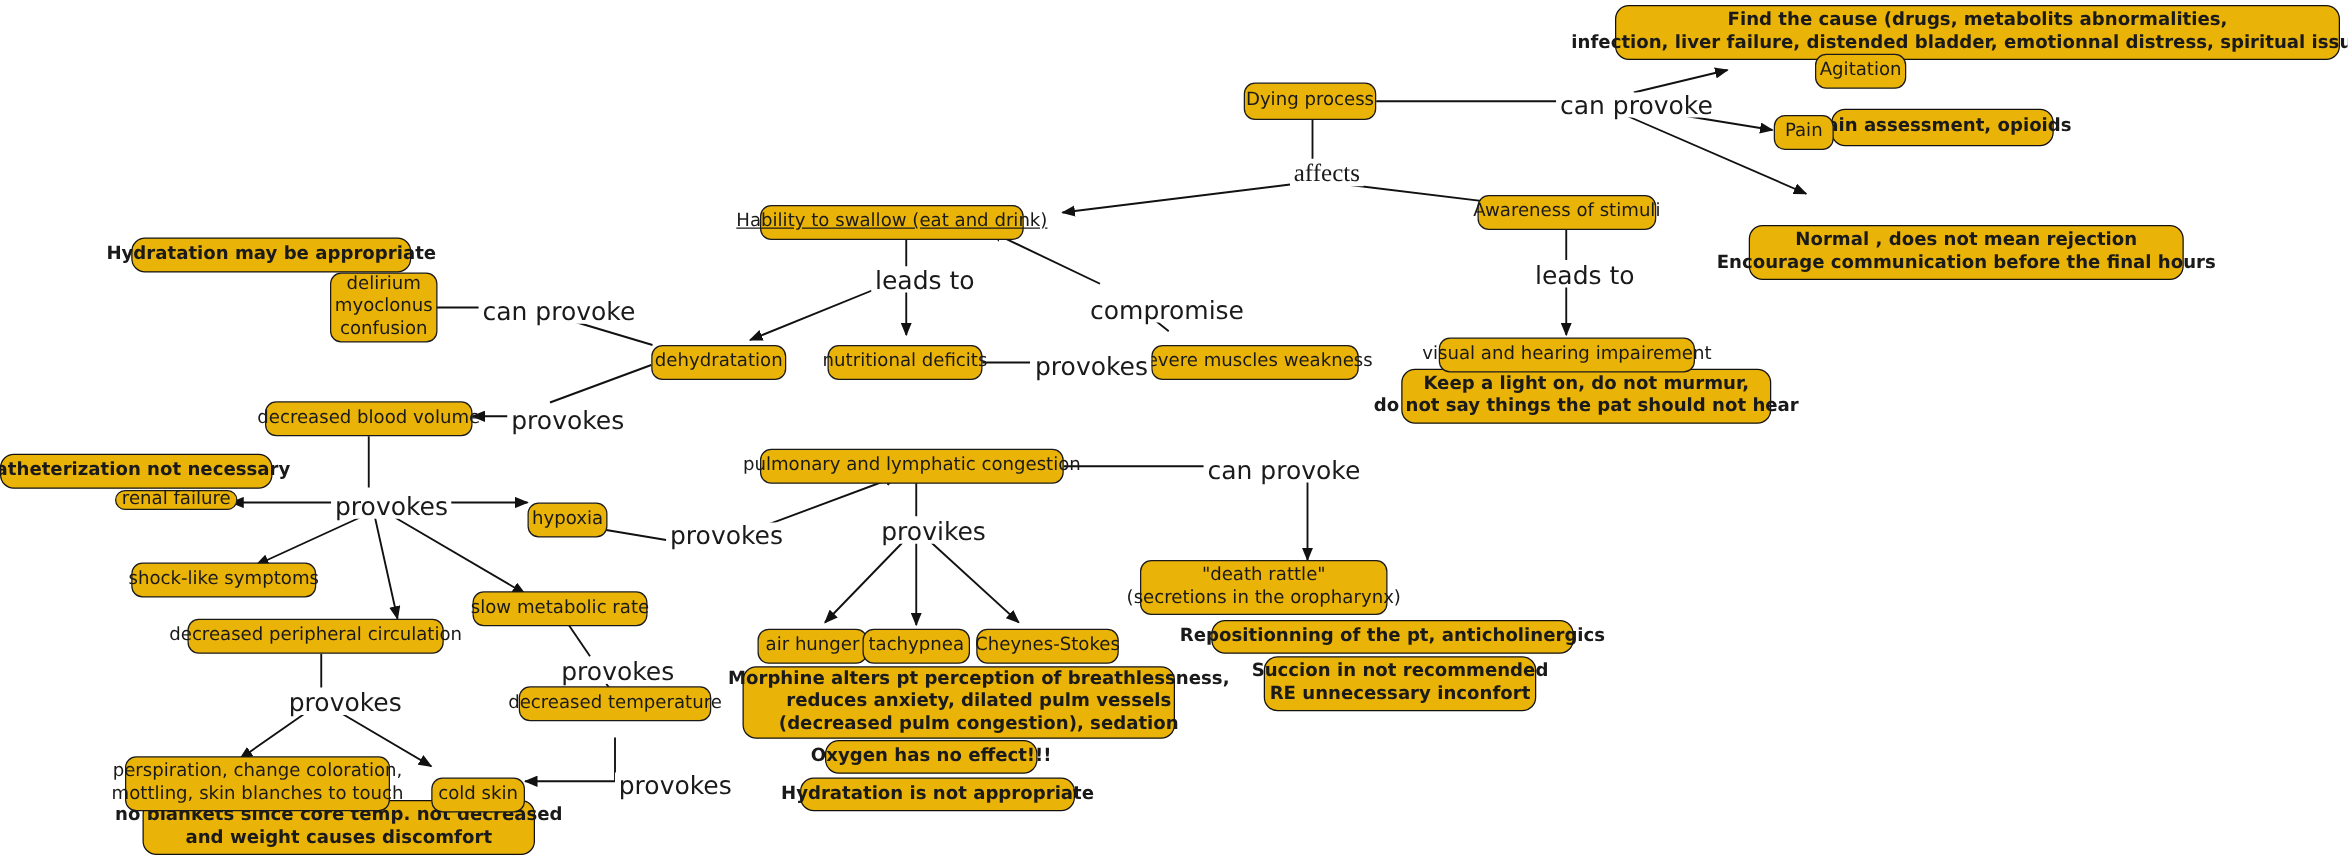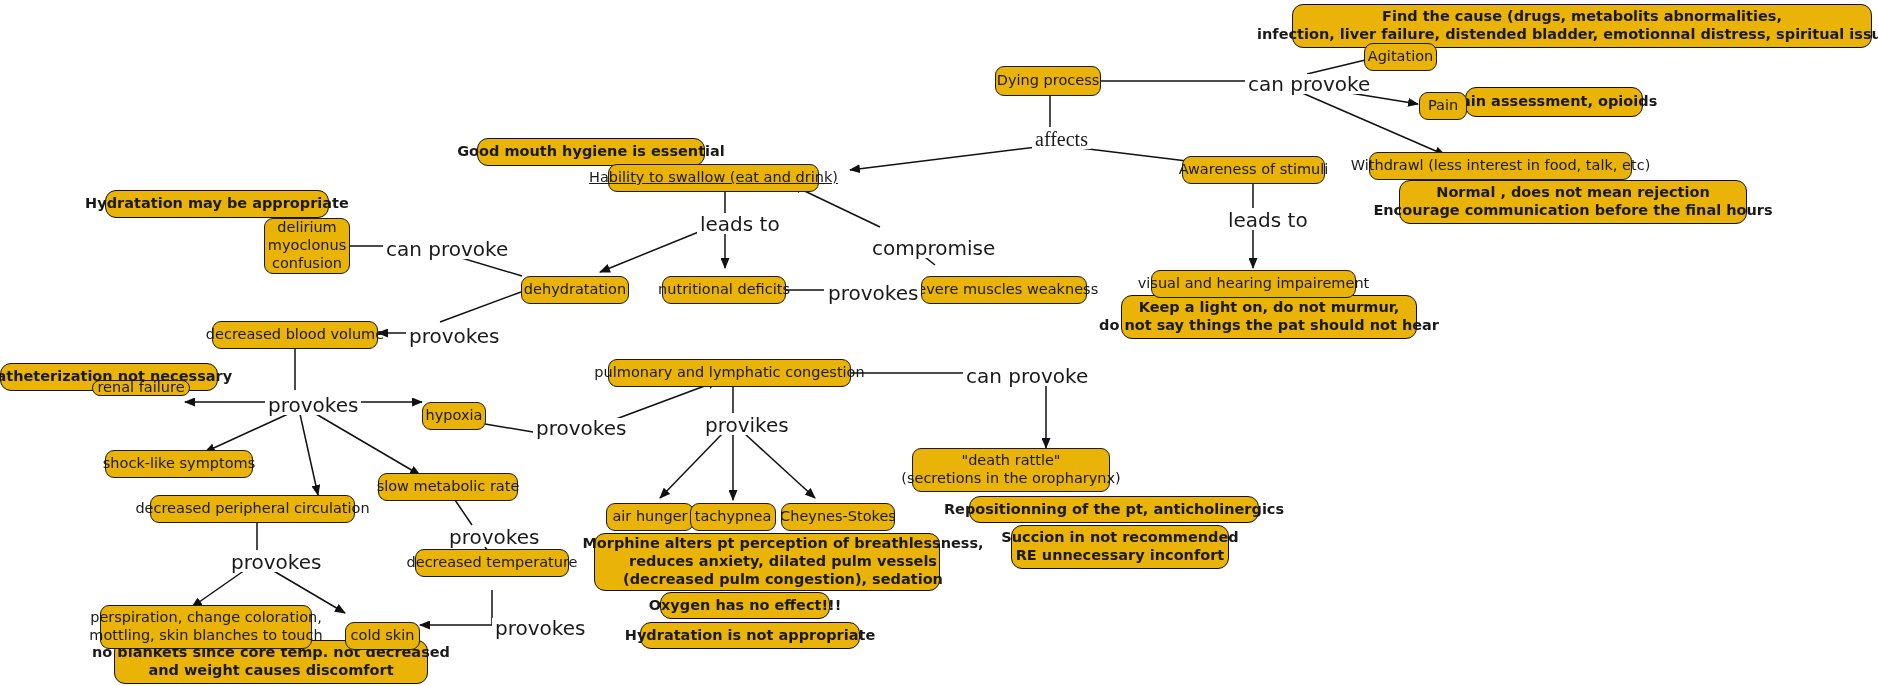--- a/index.html
+++ b/index.html
@@ -119,21 +119,20 @@
 infection, liver failure, distended bladder, emotionnal distress, spiritual issues)</div>
 
   <div class="node note" style="left:1465px;top:87px;width:178px;height:30px;">Pain assessment, opioids</div>
 
   <div class="node note" style="left:1399px;top:180px;width:348px;height:44px;">Normal , does not mean rejection
 Encourage communication before the final hours</div>
 
   <div class="node note" style="left:1121px;top:295px;width:296px;height:44px;">Keep a light on, do not murmur,
 do not say things the pat should not hear</div>
 
-  <div class="node note" style="left:477px;top:138px;width:228px;height:28px;">Good mouth hygiene is essential</div>
 
   <div class="node note" style="left:105px;top:190px;width:224px;height:28px;">Hydratation may be appropriate</div>
 
   <div class="node note" style="left:0px;top:363px;width:218px;height:28px;">Catheterization not necessary</div>
 
   <div class="node note" style="left:114px;top:640px;width:314px;height:44px;">no blankets since core temp. not decreased
 and weight causes discomfort</div>
 
   <div class="node note" style="left:594px;top:533px;width:346px;height:58px;padding-left:40px;">Morphine alters pt perception of breathlessness,
 reduces anxiety, dilated pulm vessels
@@ -143,45 +142,44 @@
 
   <div class="node note" style="left:640px;top:622px;width:220px;height:27px;">Hydratation is not appropriate</div>
 
   <div class="node note" style="left:1011px;top:525px;width:218px;height:44px;">Succion in not recommended
 RE unnecessary inconfort</div>
 
   <div class="node note" style="left:969px;top:496px;width:290px;height:27px;">Repositionning of the pt, anticholinergics</div>
 
   <div class="node" style="left:995px;top:66px;width:106px;height:30px;">Dying process</div>
 
-  <div class="node" style="left:1364px;top:43px;width:73px;height:28px;">Agitation</div>
+  <div class="node" style="left:1452px;top:43px;width:73px;height:28px;">Agitation</div>
 
   <div class="node" style="left:1419px;top:92px;width:48px;height:28px;">Pain</div>
 
-  <div class="node" style="left:1369px;top:152px;width:263px;height:28px;">Withdrawl (less interest in food, talk, etc)</div>
 
   <div class="node" style="left:1182px;top:156px;width:143px;height:28px;">Awareness of stimuli</div>
 
   <div class="node" style="left:1151px;top:270px;width:205px;height:28px;">visual and hearing impairement</div>
 
   <div class="node" style="left:608px;top:164px;width:211px;height:28px;text-decoration:underline;">Hability to swallow (eat and drink)</div>
 
   <div class="node" style="left:264px;top:218px;width:86px;height:56px;">delirium
 myoclonus
 confusion</div>
 
   <div class="node" style="left:521px;top:276px;width:108px;height:28px;">dehydratation</div>
 
   <div class="node" style="left:662px;top:276px;width:124px;height:28px;">nutritional deficits</div>
 
   <div class="node" style="left:921px;top:276px;width:166px;height:28px;">severe muscles weakness</div>
 
   <div class="node" style="left:212px;top:321px;width:166px;height:28px;">decreased blood volume</div>
 
-  <div class="node" style="left:92px;top:380px;width:98px;height:16px;">renal failure</div>
+  <div class="node" style="left:92px;top:392px;width:98px;height:16px;">renal failure</div>
 
   <div class="node" style="left:422px;top:402px;width:64px;height:28px;">hypoxia</div>
 
   <div class="node" style="left:105px;top:450px;width:148px;height:28px;">shock-like symptoms</div>
 
   <div class="node" style="left:378px;top:473px;width:140px;height:28px;">slow metabolic rate</div>
 
   <div class="node" style="left:150px;top:495px;width:205px;height:28px;">decreased peripheral circulation</div>
 
   <div class="node" style="left:415px;top:549px;width:154px;height:28px;">decreased temperature</div>

